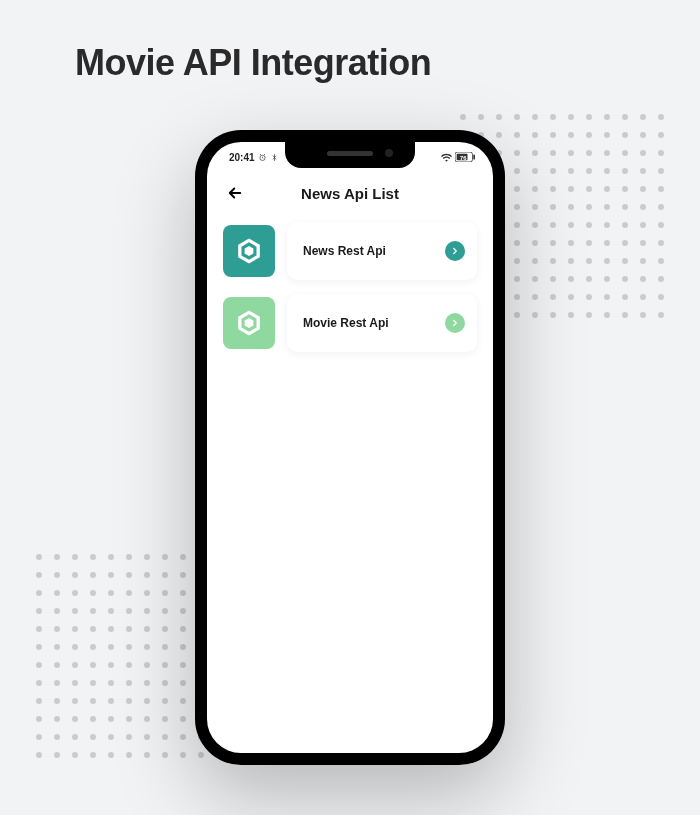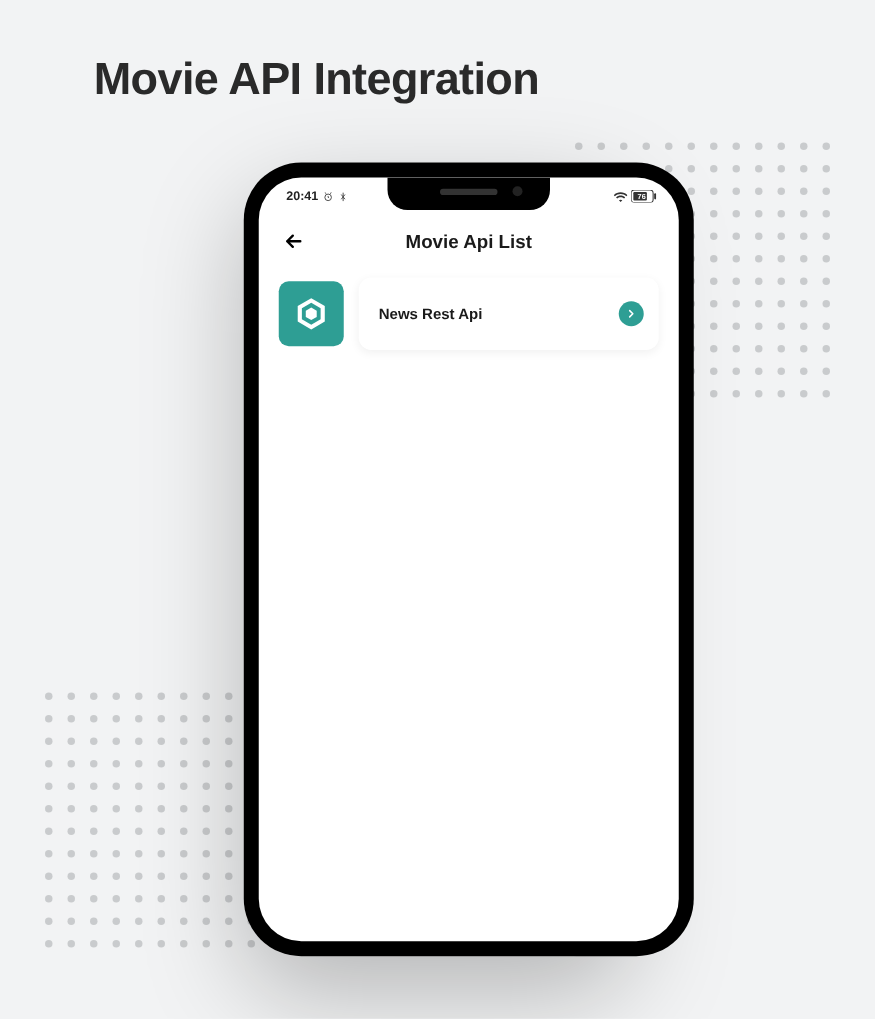--- a/index.html
+++ b/index.html
@@ -43,21 +43,21 @@
   left: 195px;
   width: 310px;
   height: 635px;
   border-radius: 46px;
   box-shadow: 0 30px 80px rgba(0,0,0,0.25);
 }
 .phone {
   position: absolute;
   top: 130px;
   left: 195px;
-  width: 360px;
+  width: 310px;
   height: 635px;
   border-radius: 46px;
   background: #000;
   padding: 12px;
 }
 .screen {
   width: 100%;
   height: 100%;
   background: #fff;
   border-radius: 34px;
@@ -508,21 +508,21 @@
           </svg>
       </div>
     </div>
 
     <div class="nav">
       <div class="back">
         <svg width="18" height="18" viewBox="0 0 24 24" fill="none" stroke="#000" stroke-width="2.5" stroke-linecap="round" stroke-linejoin="round">
             <path d="M19 12H5M11 18l-6-6 6-6"></path>
           </svg>
       </div>
-      <div class="nav-title">Movie Api List</div>
+      <div class="nav-title">News Api List</div>
     </div>
 
     <div class="list">
       <div class="row">
         <div class="ico ico-0">
           <svg width="30" height="30" viewBox="0 0 24 24">
               <path fill="#fff" d="M12 2l8.66 5v10L12 22l-8.66-5V7L12 2z"></path>
               <path fill="#2e9e94" d="M12 5l6 3.5v7L12 19l-6-3.5v-7L12 5z"></path>
               <path fill="#fff" d="M12 8l3.5 2v4L12 16l-3.5-2v-4L12 8z"></path>
             </svg>
@@ -530,16 +530,33 @@
         <div class="card">
           <span class="card-label">News Rest Api</span>
           <span class="chev chev-0">
             <svg width="10" height="10" viewBox="0 0 24 24" fill="none" stroke="#fff" stroke-width="3" stroke-linecap="round" stroke-linejoin="round">
                 <path d="M9 18l6-6-6-6"></path>
               </svg>
           </span>
         </div>
       </div>
 
+      <div class="row">
+        <div class="ico ico-1">
+          <svg width="30" height="30" viewBox="0 0 24 24">
+              <path fill="#fff" d="M12 2l8.66 5v10L12 22l-8.66-5V7L12 2z"></path>
+              <path fill="#8fd89f" d="M12 5l6 3.5v7L12 19l-6-3.5v-7L12 5z"></path>
+              <path fill="#fff" d="M12 8l3.5 2v4L12 16l-3.5-2v-4L12 8z"></path>
+            </svg>
+        </div>
+        <div class="card">
+          <span class="card-label">Movie Rest Api</span>
+          <span class="chev chev-1">
+            <svg width="10" height="10" viewBox="0 0 24 24" fill="none" stroke="#fff" stroke-width="3" stroke-linecap="round" stroke-linejoin="round">
+                <path d="M9 18l6-6-6-6"></path>
+              </svg>
+          </span>
+        </div>
+      </div>
     </div>
 
   </div>
 </div>
 
 </body></html>

